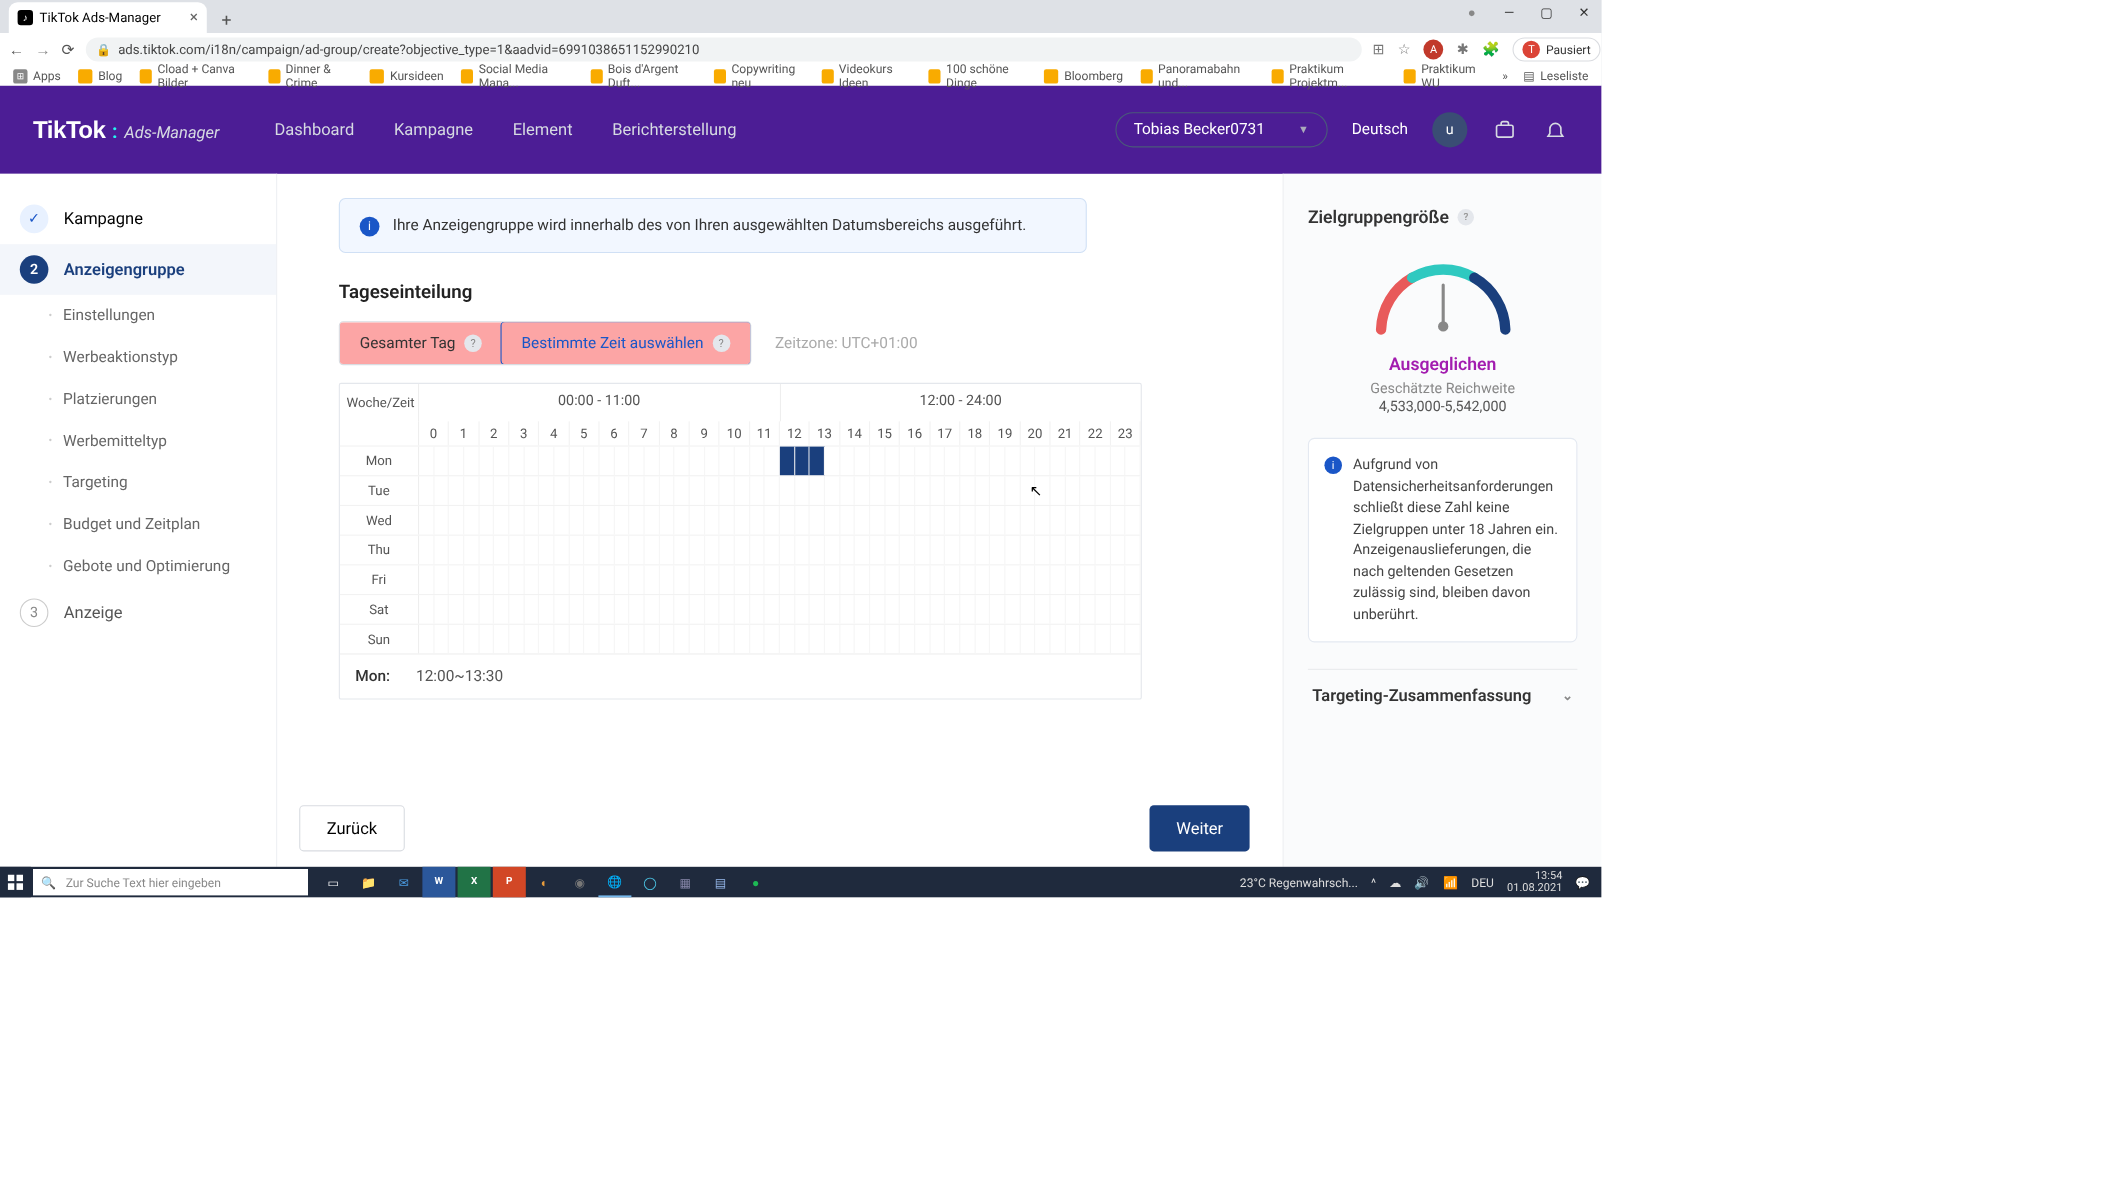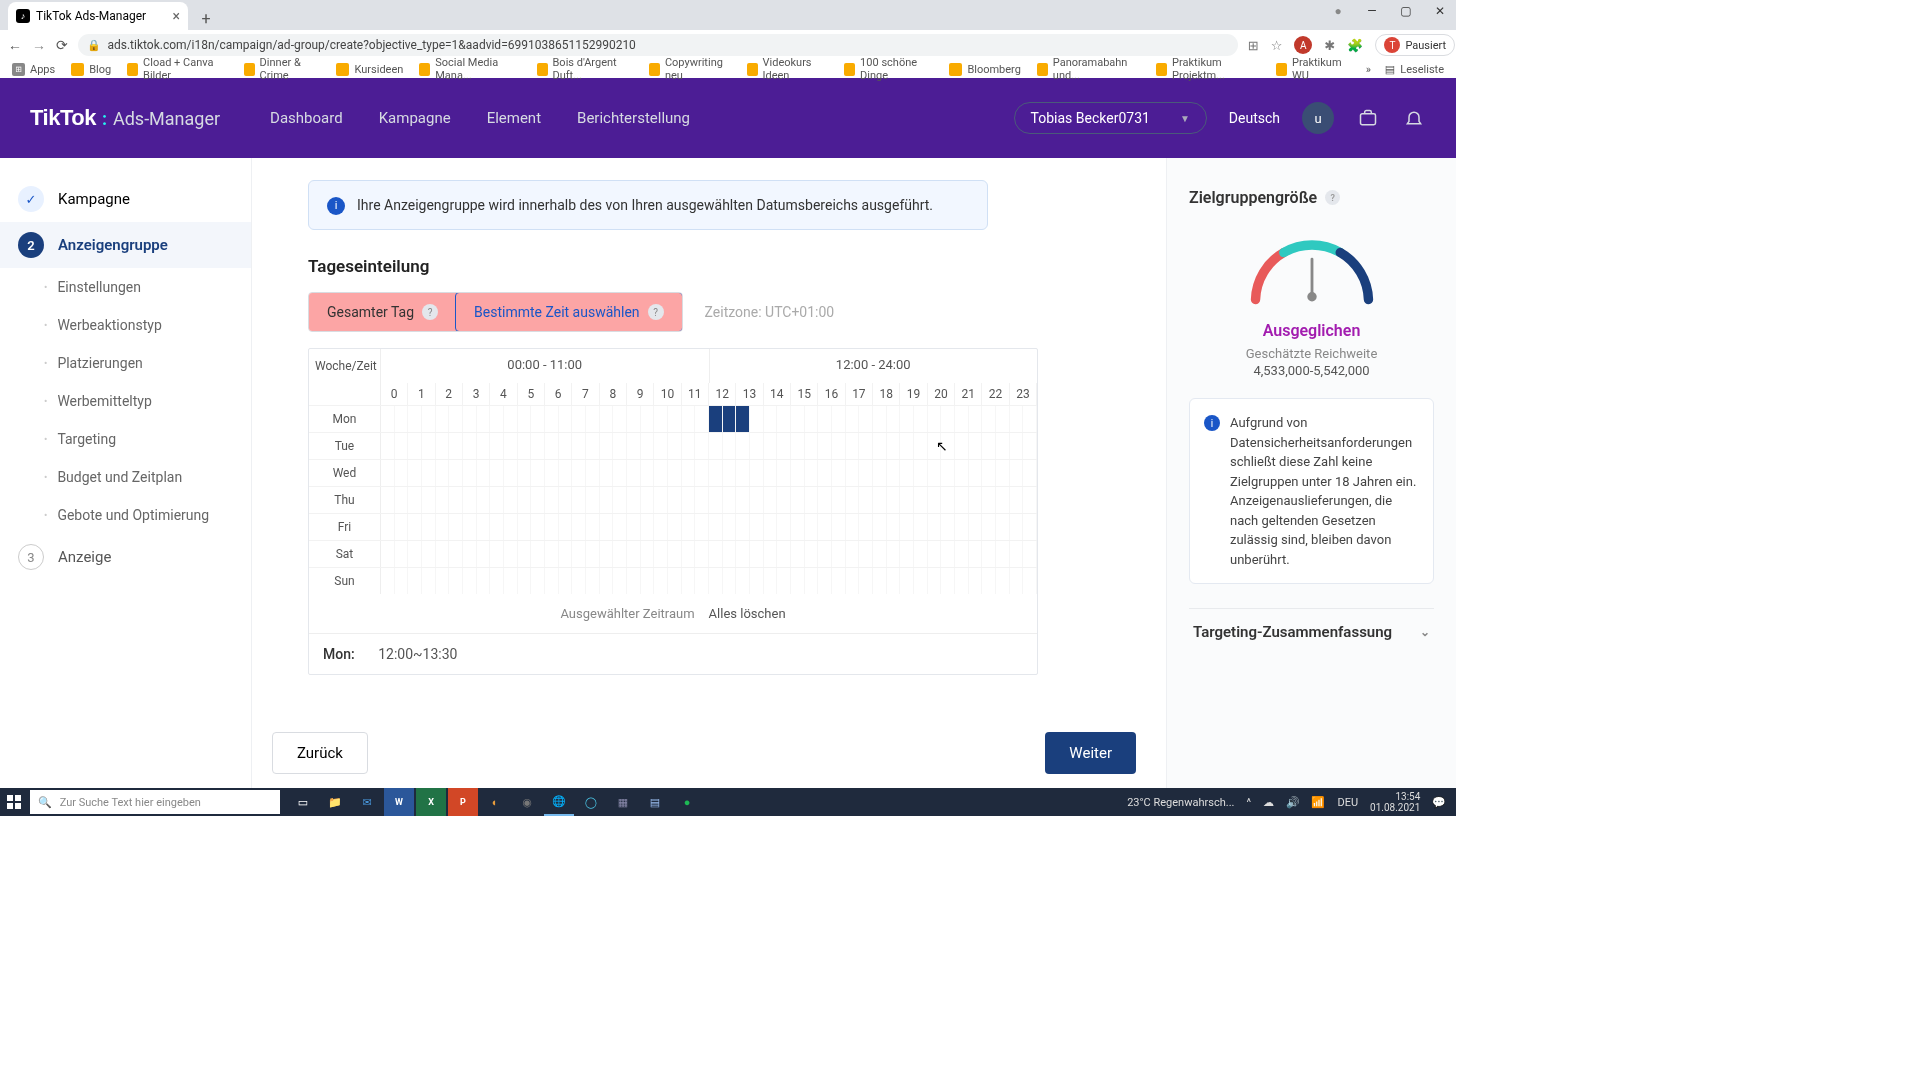--- a/index.html
+++ b/index.html
@@ -24,21 +24,21 @@
 .paused-pill { border: 1px solid #dadce0; border-radius: 12px; padding: 2px 8px; display: flex; align-items: center; gap: 5px; font-size: 11px; color: #333; }
 .paused-pill .dot { width: 16px; height: 16px; background: #db4437; color:#fff; border-radius: 50%; font-size:10px; display:flex;align-items:center;justify-content:center;}
 .bookmarks { height: 18px; background: #fff; display: flex; align-items: center; padding: 0 12px; gap: 16px; font-size: 11px; color: #555; }
 .bm { display: flex; align-items: center; gap: 5px; cursor:pointer;}
 .bm .ico { width: 13px; height: 13px; background: #f9ab00; border-radius: 2px; font-size:8px; display:flex;align-items:center;justify-content:center;}
 .bm-right { margin-left: auto; display:flex; gap:14px; align-items:center;}
 
 
 .tt-header { height: 80px; background: #4c1d95; color: #fff; display: flex; align-items: center; padding: 0 30px; }
 .tt-logo { font-weight: 700; font-size: 22px; display:flex; align-items:baseline; gap:6px;}
-.tt-logo .sub { font-weight: 400; font-size: 18px; color:#d6dae2;}
+.tt-logo .sub { font-weight: 400; font-size: 15px; color:#d6dae2;font-style:italic;}
 .tt-logo .tkn { font-family: Arial Black, sans-serif; letter-spacing:-0.5px;}
 .tt-nav { display: flex; gap: 36px; margin-left: 50px; font-size: 15px; }
 .tt-nav div { cursor: pointer; color:#d6dae2;}
 .tt-right { margin-left: auto; display: flex; align-items: center; gap: 22px; }
 .acct-dd { border: 1px solid #4a5a7a; border-radius: 20px; padding: 7px 16px; font-size: 14px; display: flex; align-items: center; gap: 30px; cursor:pointer; min-width:190px; justify-content:center;}
 .acct-dd .chev { font-size:10px; color:#aab;}
 .tt-avatar { width: 32px; height: 32px; background: #3a4d74; border-radius: 50%; display:flex;align-items:center;justify-content:center; font-size:13px;}
 .tt-ic { width:24px; height:24px; display:flex; align-items:center; justify-content:center; cursor:pointer; color:#d6dae2;}
 
 
@@ -702,24 +702,20 @@
             <div class="cell"></div>
             <div class="cell"></div>
             <div class="cell"></div>
             <div class="cell"></div>
             <div class="cell"></div>
             <div class="cell"></div>
             <div class="cell"></div>
             <div class="cell"></div>
           </div>
         </div>
-      <div class="sel-footer">
-        <span>Ausgewählter Zeitraum</span>
-        <span class="clear">Alles löschen</span>
-      </div>
       <div class="sel-times">
         <b>Mon:</b>
         <span>12:00~13:30</span>
       </div>
     </div>
 
     <div class="bottom-actions">
       <button class="btn">Zurück</button>
       <button class="btn primary">Weiter</button>
     </div>

